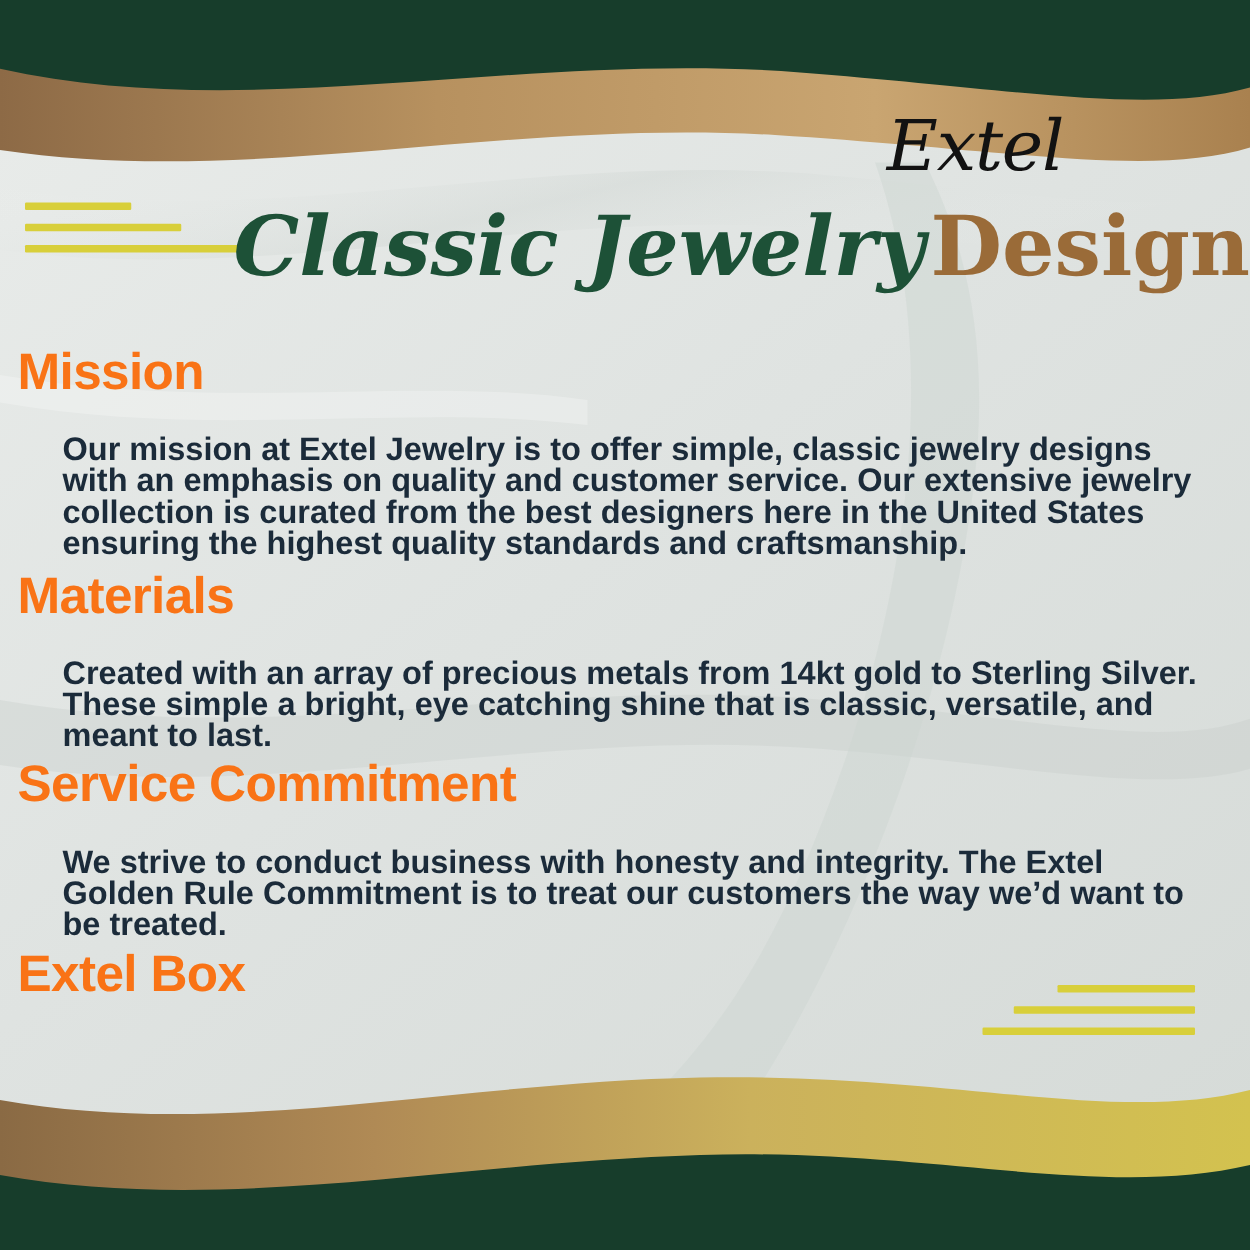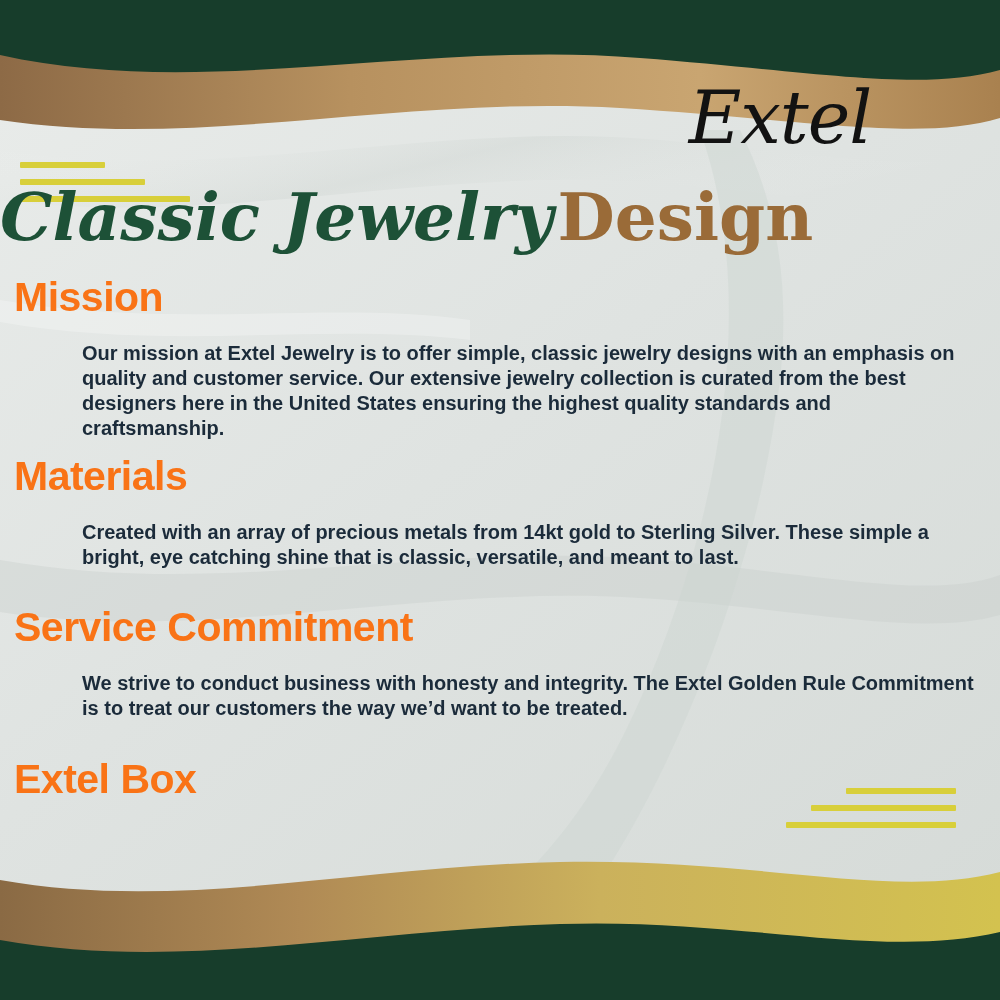--- a/index.html
+++ b/index.html
@@ -10,32 +10,32 @@
   .layer{position:absolute;left:0;top:0;width:1000px;height:1000px;}
 
   
   .lines{position:absolute;}
   .lines .ln{height:6px;background:#d8cf3a;margin-bottom:11px;border-radius:1px;}
 
   
   .content{position:absolute;left:0;top:0;width:1000px;height:1000px;}
 
   .brand{position:absolute;left:600px;top:78px;width:360px;height:80px;}
-  .brand-text{font-family:"DejaVu Serif",serif;font-style:italic;font-size:72px;color:#121212;
+  .brand-text{font-family:"DejaVu Serif",serif;font-style:italic;font-size:56px;color:#121212;
                letter-spacing:-1px;line-height:80px;text-align:center;}
 
-  .title{position:absolute;left:0;top:158px;width:1000px;text-align:left;margin-top:20px;}
+  .title{position:absolute;left:0;top:158px;width:1000px;text-align:right;}
   .title .t1{font-family:"DejaVu Serif",serif;font-style:italic;font-weight:700;font-size:66px;color:#1d5137;}
   .title .t2{font-family:"DejaVu Serif",serif;font-weight:700;font-size:66px;color:#9a6b38;}
 
   .section{position:absolute;left:14px;width:972px;}
   .sec-head{font-family:"Liberation Sans",sans-serif;font-weight:700;font-size:41px;color:#f97316;
             letter-spacing:-0.5px;margin:16px 0 4px 0;}
-  .sec-body{font-family:"Liberation Sans",sans-serif;font-weight:700;font-size:20px;color:#1b2b3a;
-            line-height:25px;margin-left:68px;margin-right:12px;}
+  .sec-body{font-family:"Liberation Sans",sans-serif;font-weight:700;font-size:26px;color:#1b2b3a;
+            line-height:25px;margin-left:36px;margin-right:12px;}
 
   .s1{top:258px;}
   .s2{top:437px;}
   .s3{top:588px;}
   .s4{top:740px;}
   .s4 .sec-body{margin-right:250px;}
 </style>
 </head>
 <body>
 

